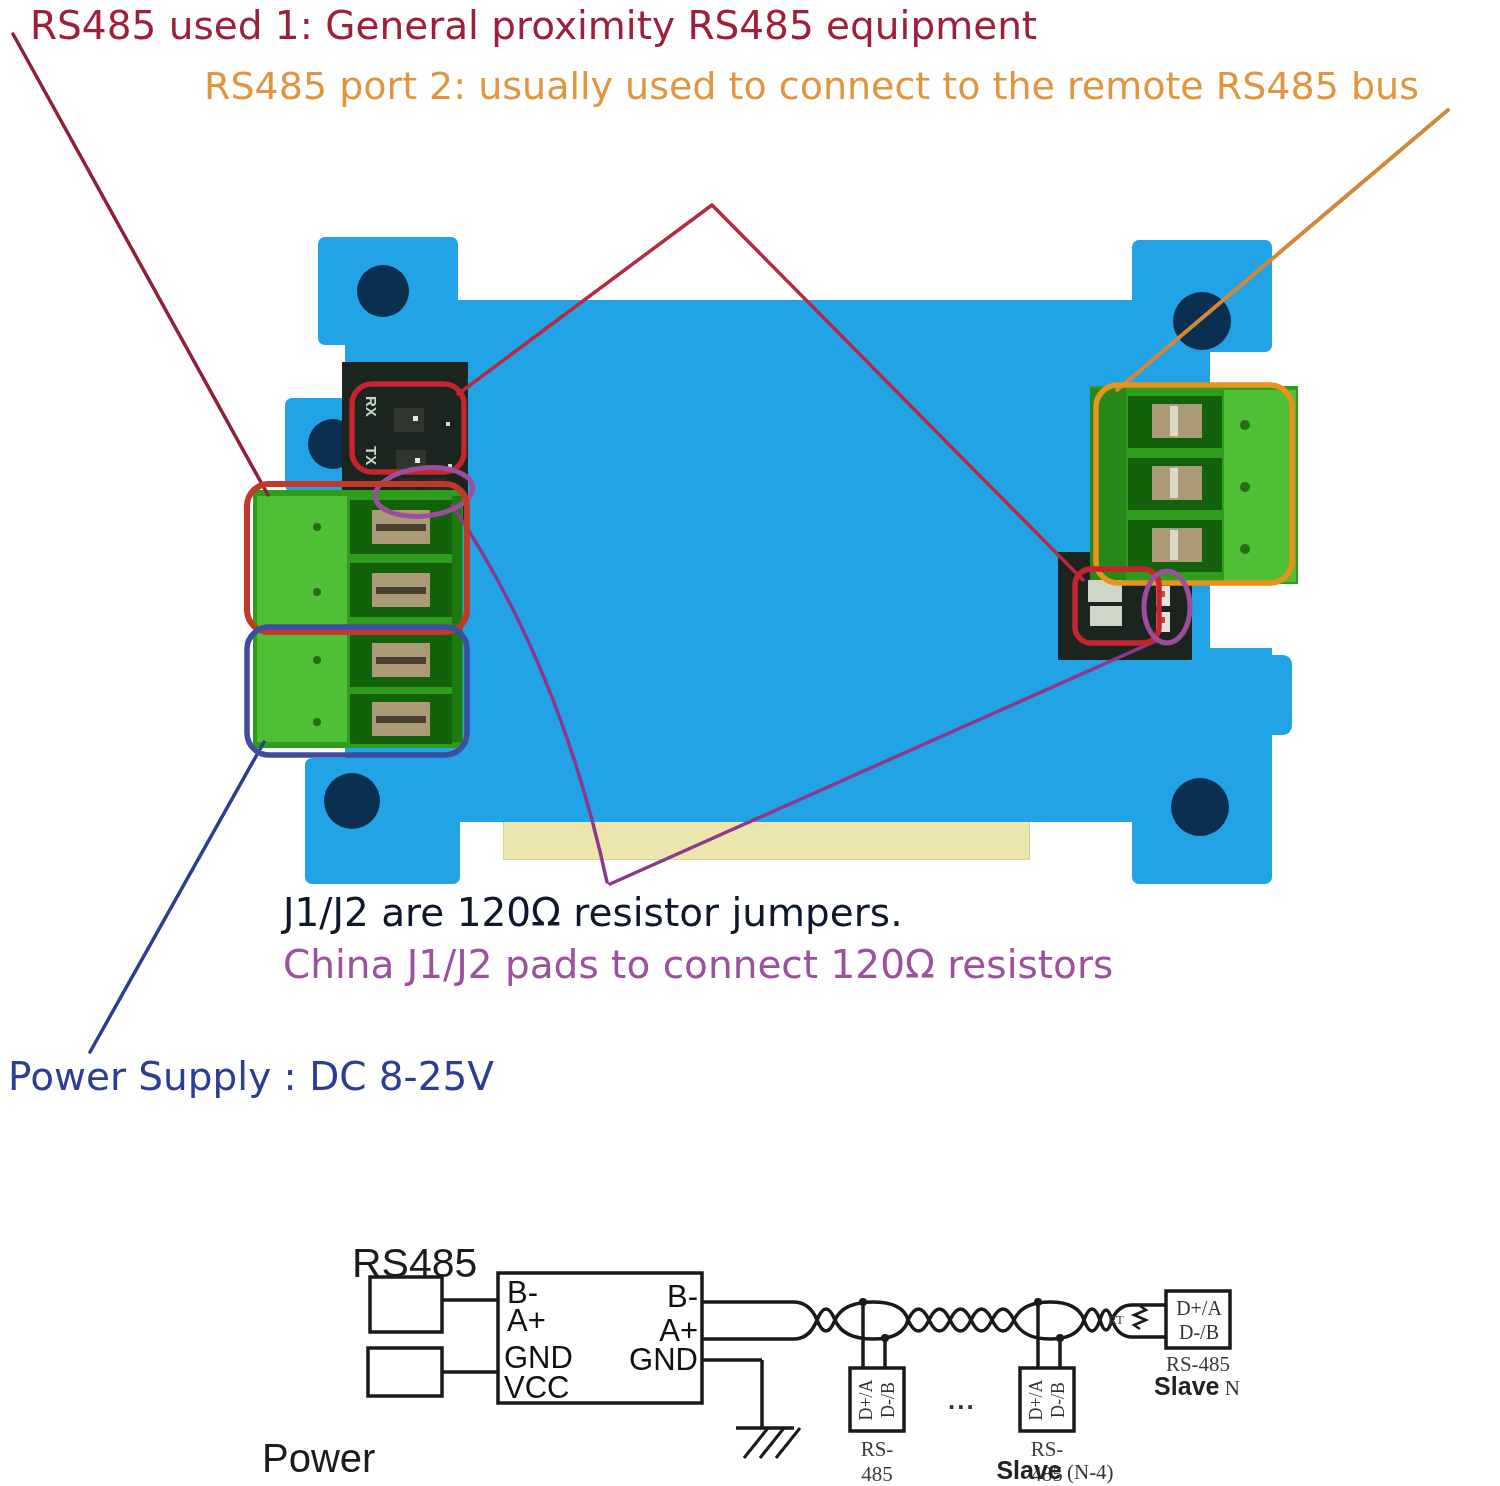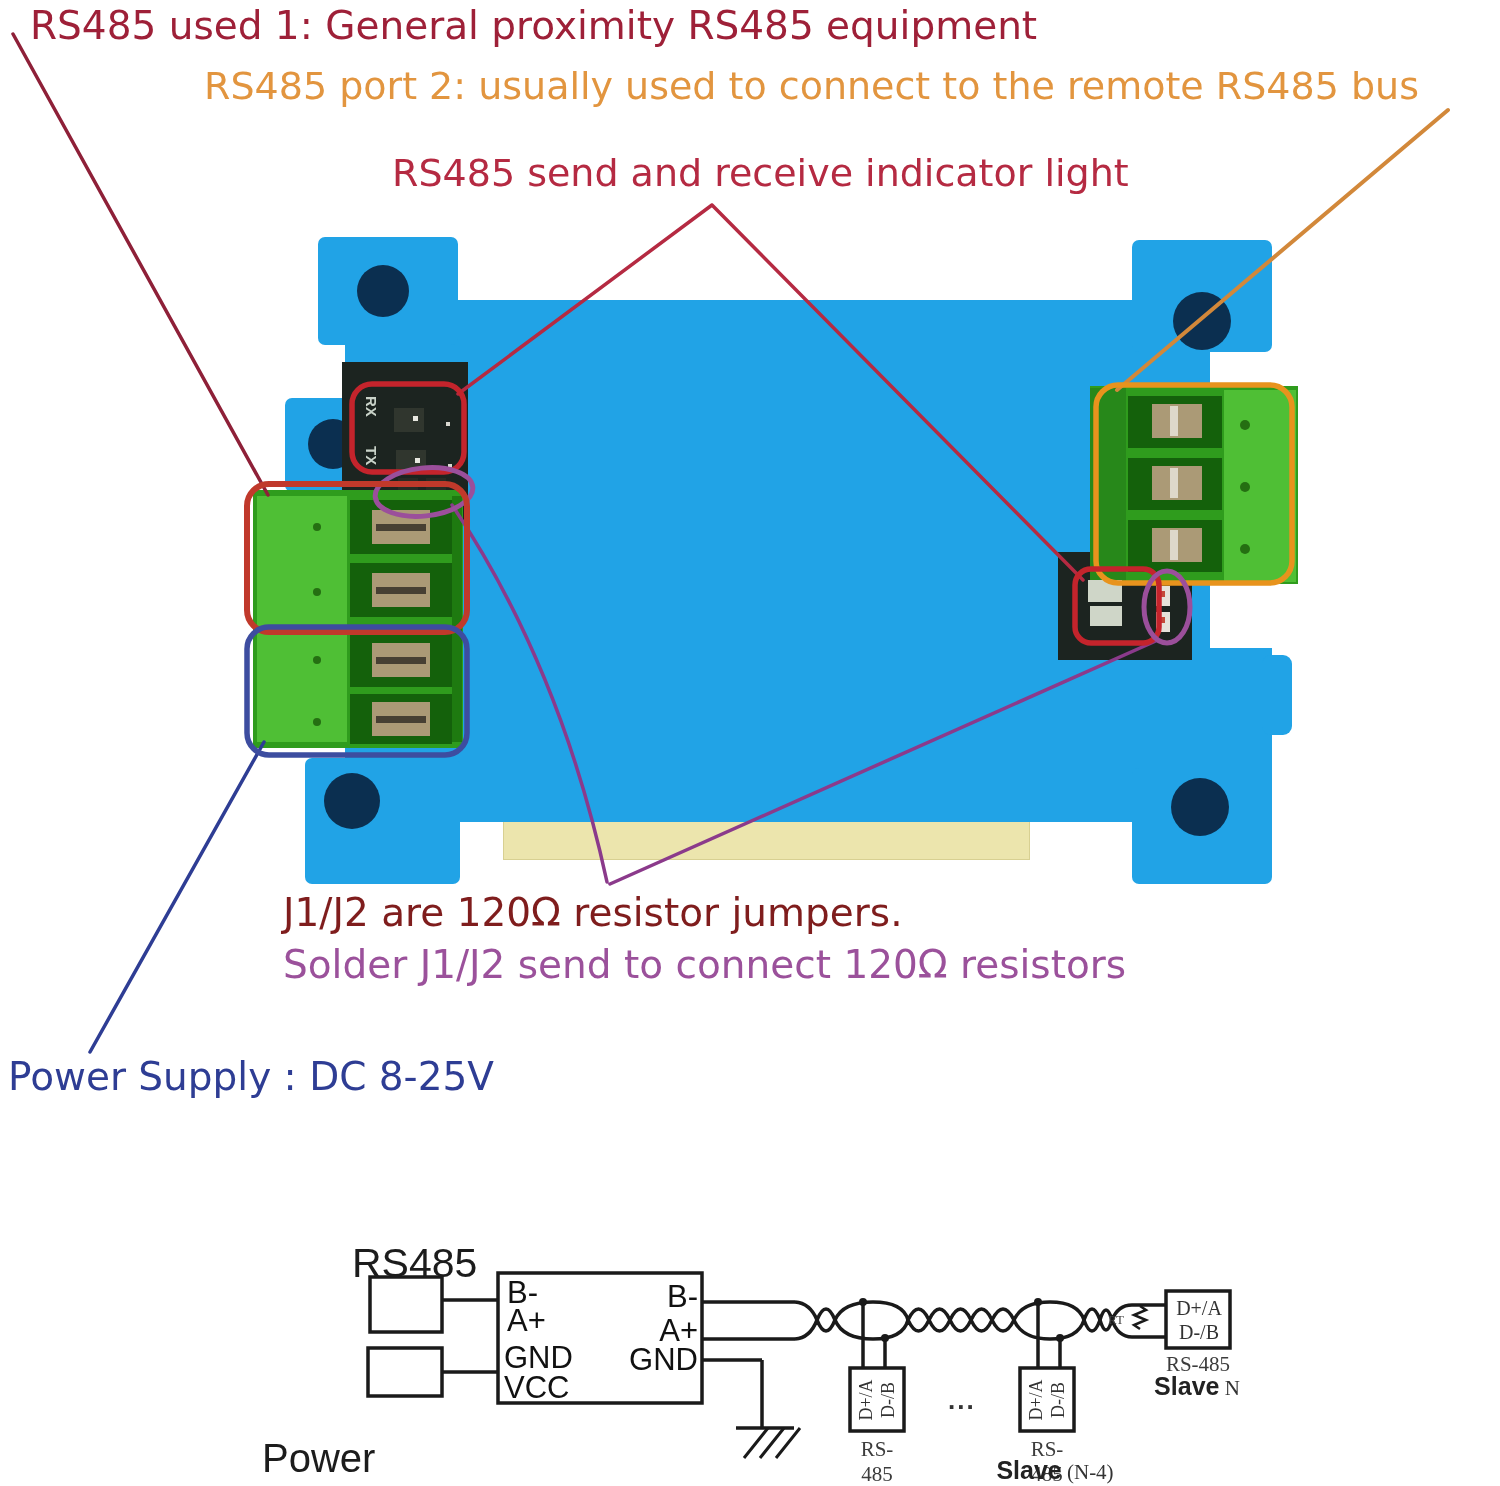--- a/index.html
+++ b/index.html
@@ -233,23 +233,22 @@
     <g fill="#1a1a1a" stroke="none">
       <circle cx="863" cy="1302" r="4"></circle>
         <circle cx="885" cy="1338" r="4"></circle>
       <circle cx="1038" cy="1302" r="4"></circle>
         <circle cx="1060" cy="1338" r="4"></circle>
     </g>
   </svg>
 
   <div class="abs ann" style="left:30px;top:3px;font-size:39px;color:#9e2038;z-index:4;">RS485 used 1: General proximity RS485 equipment</div>
   <div class="abs ann" style="left:204px;top:64px;font-size:38px;color:#e2953f;z-index:4;">RS485 port 2: usually used to connect to the remote RS485 bus</div>
-  <div class="abs ann" style="left:392px;top:151px;font-size:38px;color:#b52a42;z-index:4;">RS485 send and receive indicator light</div>
-  <div class="abs ann" style="left:283px;top:890px;font-size:39px;color:#7f1d1d;z-index:4;">J1/J2 are 120Ω resistor jumpers.</div>
-  <div class="abs ann" style="left:283px;top:942px;font-size:39px;color:#9b519b;z-index:4;">Solder J1/J2 send to connect 120Ω resistors</div>
+  <div class="abs ann" style="left:283px;top:890px;font-size:39px;color:#0f172a;z-index:4;">J1/J2 are 120Ω resistor jumpers.</div>
+  <div class="abs ann" style="left:283px;top:942px;font-size:39px;color:#9b519b;z-index:4;">China J1/J2 pads to connect 120Ω resistors</div>
   <div class="abs ann" style="left:8px;top:1054px;font-size:39px;color:#2e3d94;z-index:4;">Power Supply : DC 8-25V</div>
 
   <div class="abs" style="left:352px;top:1240px;font-size:41px;color:#1c1c1c;z-index:4;">RS485</div>
   <div class="abs" style="left:262px;top:1436px;font-size:40px;color:#1c1c1c;z-index:4;">Power</div>
 
   <div class="wire-pin" style="left:507px;top:1277px;">B-</div>
   <div class="wire-pin" style="left:507px;top:1305px;">A+</div>
   <div class="wire-pin" style="left:504px;top:1342px;">GND</div>
   <div class="wire-pin" style="left:504px;top:1372px;">VCC</div>
   <div class="wire-pin" style="left:550px;top:1281px;width:148px;text-align:right;">B-</div>

